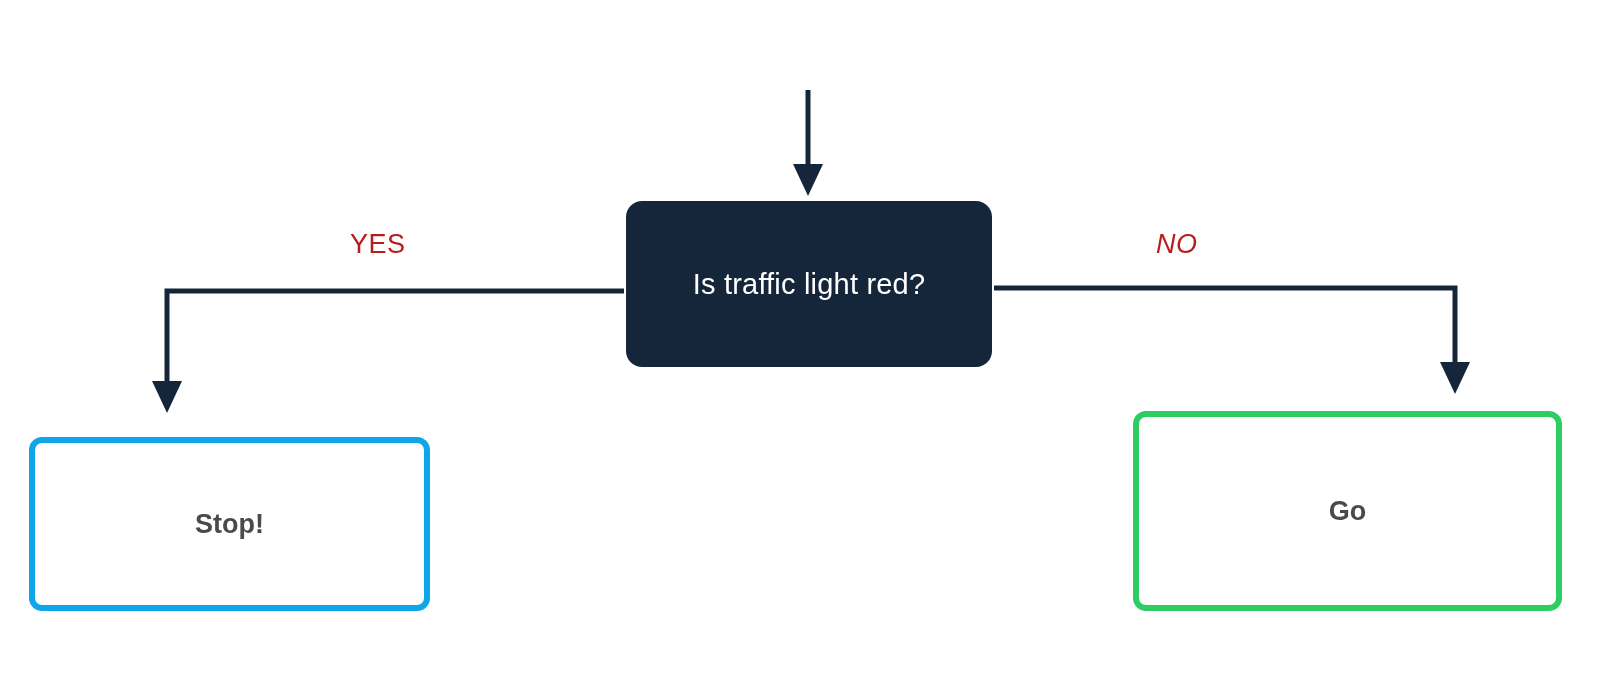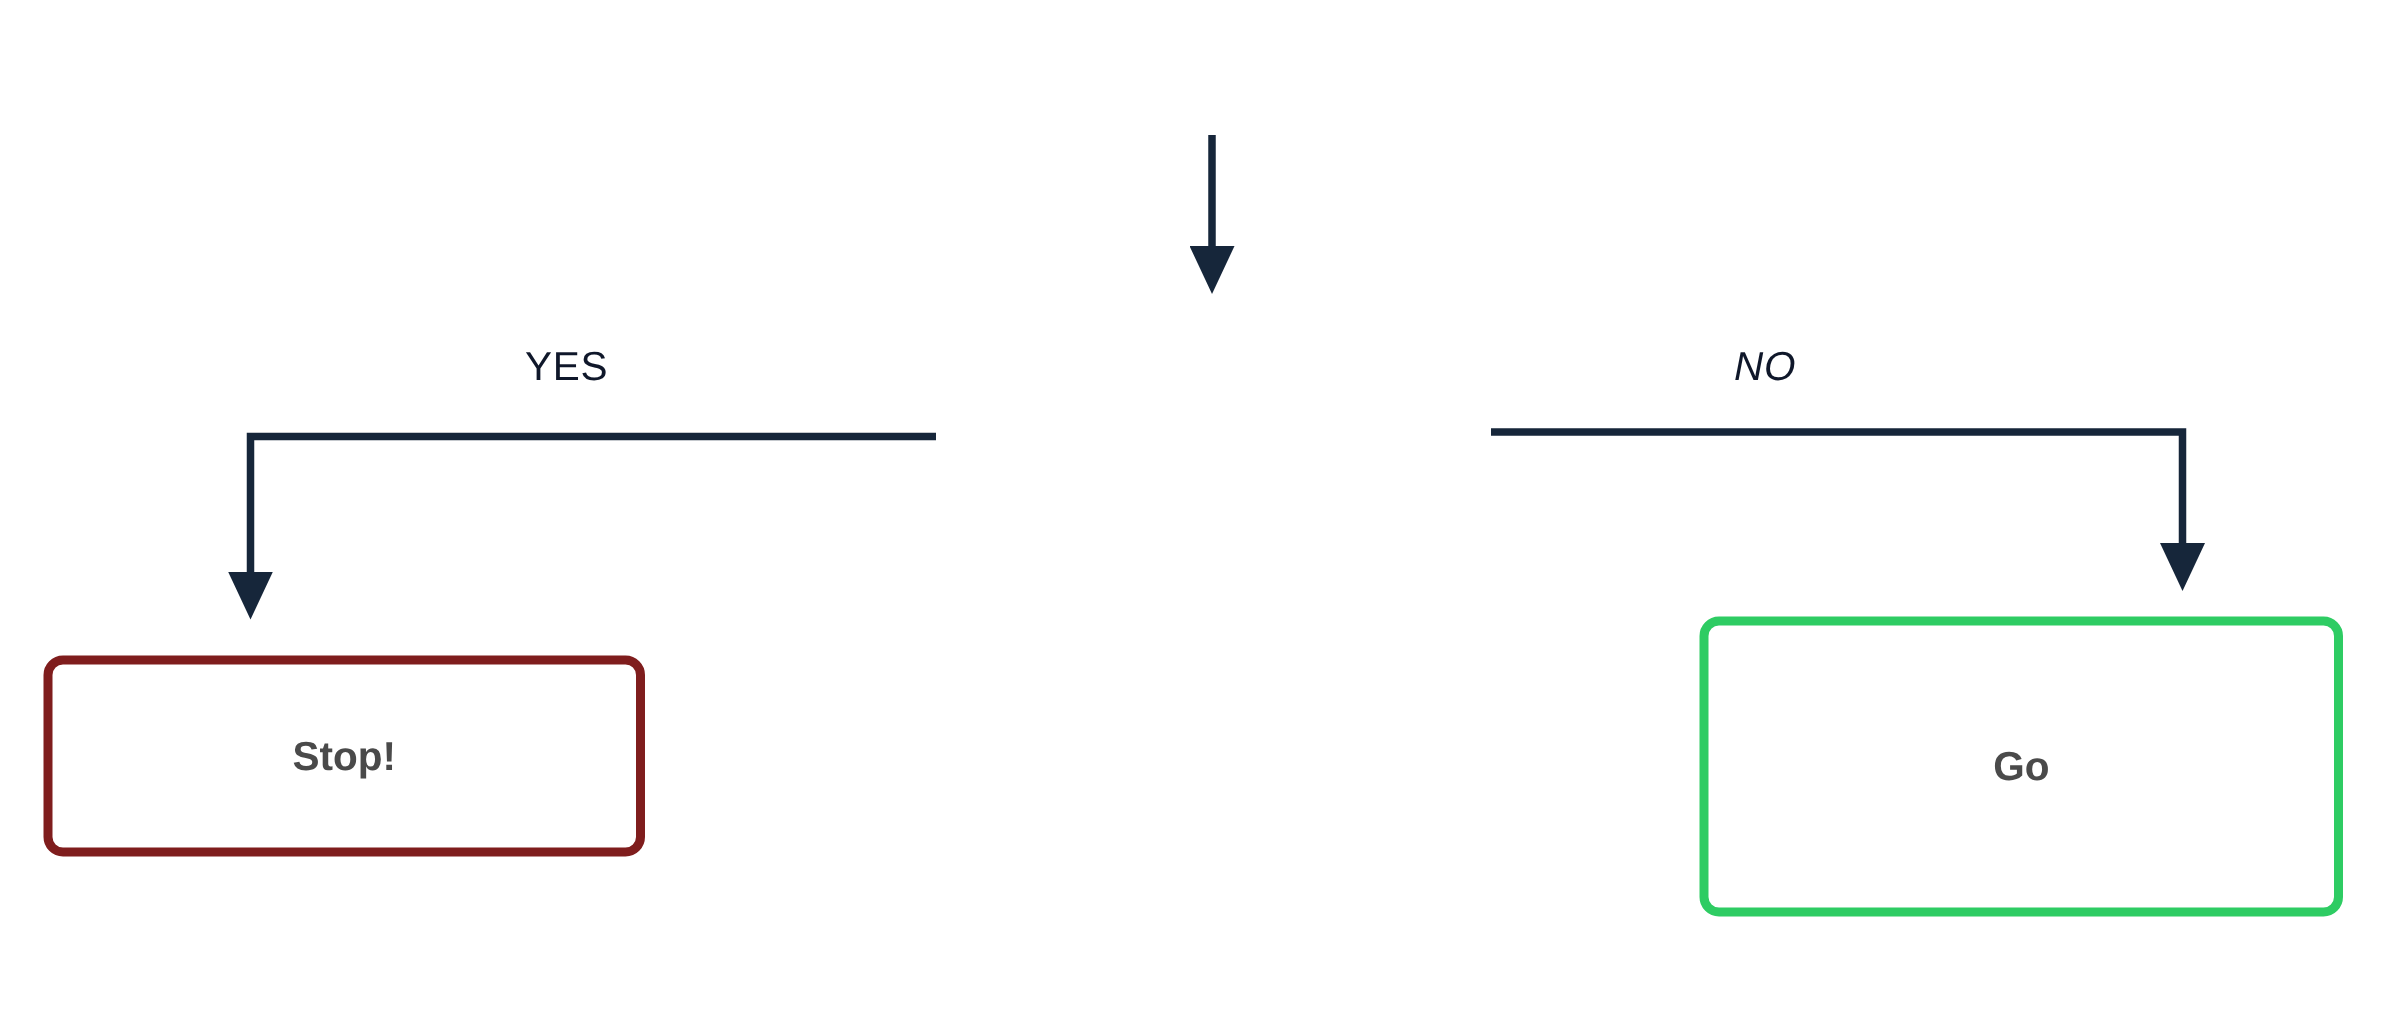--- a/index.html
+++ b/index.html
@@ -67,23 +67,23 @@
     font-weight: 400;
     color: #ffffff;
     letter-spacing: 0.2px;
   }
 
   
   .node-stop {
     left: 29px;
     top: 437px;
     width: 401px;
-    height: 134px;
+    height: 174px;
     background: #ffffff;
-    border: 6px solid #7f1d1d;
+    border: 6px solid #0ea5e9;
     border-radius: 13px;
   }
   .node-stop .node-label {
     font-size: 27px;
     font-weight: 700;
     color: #4a4a4a;
   }
 
   
   .node-go {
@@ -99,21 +99,21 @@
     font-size: 27px;
     font-weight: 700;
     color: #4a4a4a;
   }
 
   
   .edge-label {
     position: absolute;
     font-size: 27px;
     font-weight: 400;
-    color: #0f172a;
+    color: #b91c1c;
     letter-spacing: 0.5px;
     white-space: nowrap;
   }
   .edge-label-yes {
     left: 350px;
     top: 229px;
   }
   .edge-label-no {
     left: 1156px;
     top: 229px;
@@ -133,20 +133,23 @@
     </defs>
 
     <path d="M 808 90 L 808 175" fill="none" stroke="#16263a" stroke-width="5" marker-end="url(#arrowhead)"></path>
 
     <path d="M 624 291 L 167 291 L 167 392" fill="none" stroke="#16263a" stroke-width="5" stroke-linejoin="miter" marker-end="url(#arrowhead)"></path>
 
     <path d="M 994 288 L 1455 288 L 1455 373" fill="none" stroke="#16263a" stroke-width="5" stroke-linejoin="miter" marker-end="url(#arrowhead)"></path>
   </svg>
 
 
+  <div class="node node-decision">
+    <span class="node-label">Is traffic light red?</span>
+  </div>
 
   <div class="node node-stop">
     <span class="node-label">Stop!</span>
   </div>
 
   <div class="node node-go">
     <span class="node-label">Go</span>
   </div>
 
   <span class="edge-label edge-label-yes">YES</span>

